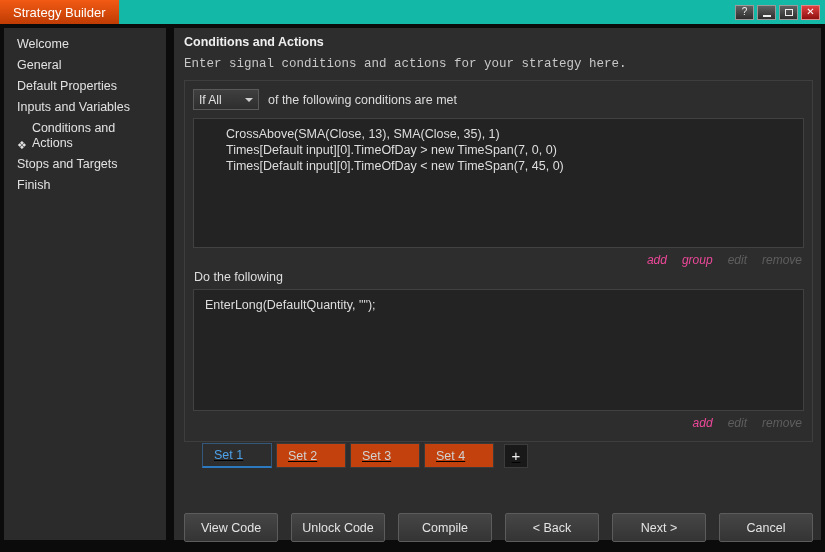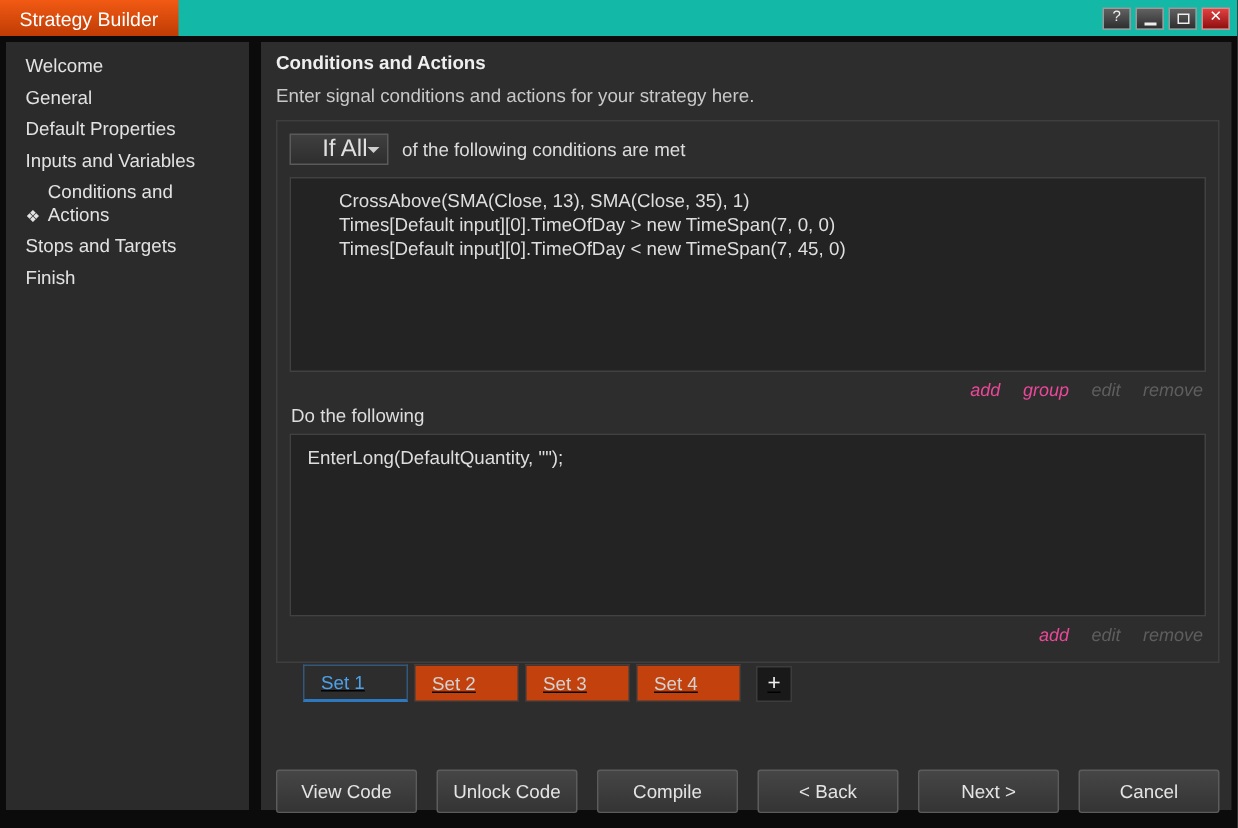--- a/index.html
+++ b/index.html
@@ -29,27 +29,27 @@
   .body{display:flex;height:528px;padding:4px 4px 12px 4px;gap:8px;background:#0b0b0b;}
   .sidebar{width:162px;background:#2b2b2b;padding-top:6px;flex-shrink:0;}
   .side-item{
     font-size:12.5px;color:#e2e2e2;padding:3px 16px 3px 13px;
     display:flex;align-items:flex-end;gap:5px;line-height:15px;cursor:default;
   }
   .side-item .diamond{font-size:11px;line-height:11px;}
   
   .main{flex:1;background:#2d2d2d;padding:3px 8px 0 10px;display:flex;flex-direction:column;}
   .heading{font-size:12.5px;font-weight:bold;color:#efefef;margin:4px 0 8px 0;}
-  .subtitle{font-size:12.5px;color:#c8c8c8;margin:0 0 9px 0;}
+  .subtitle{font-size:12.5px;color:#c8c8c8;margin:0 0 9px 0;font-family:Liberation Mono, monospace;}
   .tab-page{border:1px solid #3e3e3e;padding:8px;}
   .mode-row{display:flex;align-items:center;margin:0 0 8px 0;}
   .dropdown{
     width:66px;height:21px;background:linear-gradient(#3f3f3f,#2e2e2e);
-    border:1px solid #5a5a5a;color:#e0e0e0;font-size:16px;
-    display:flex;align-items:center;justify-content:flex-end;
+    border:1px solid #5a5a5a;color:#e0e0e0;font-size:12px;
+    display:flex;align-items:center;justify-content:space-between;
     padding:0 5px;cursor:default;
   }
   .chev{width:0;height:0;border-left:4px solid transparent;border-right:4px solid transparent;border-top:4px solid #cfcfcf;}
   .mode-suffix{margin-left:9px;font-size:12.5px;color:#dcdcdc;}
   .listbox{background:#232323;border:1px solid #414141;padding:7px 4px;overflow:hidden;}
   .listbox.conditions{height:130px;}
   .listbox.actions{height:122px;}
   .list-line{font-size:12.5px;color:#dedede;line-height:16px;white-space:nowrap;cursor:default;}
   .conditions .list-line{padding-left:28px;}
   .actions .list-line{padding-left:7px;}

